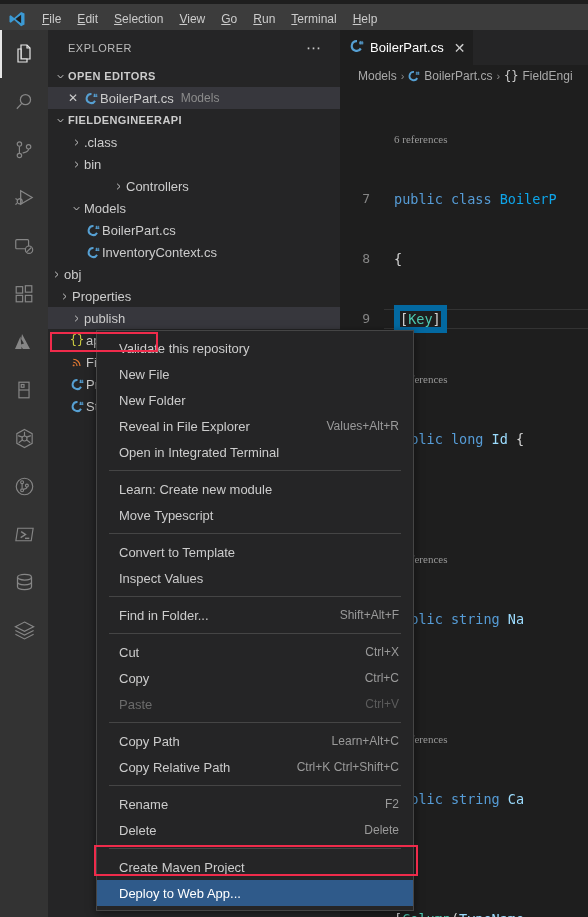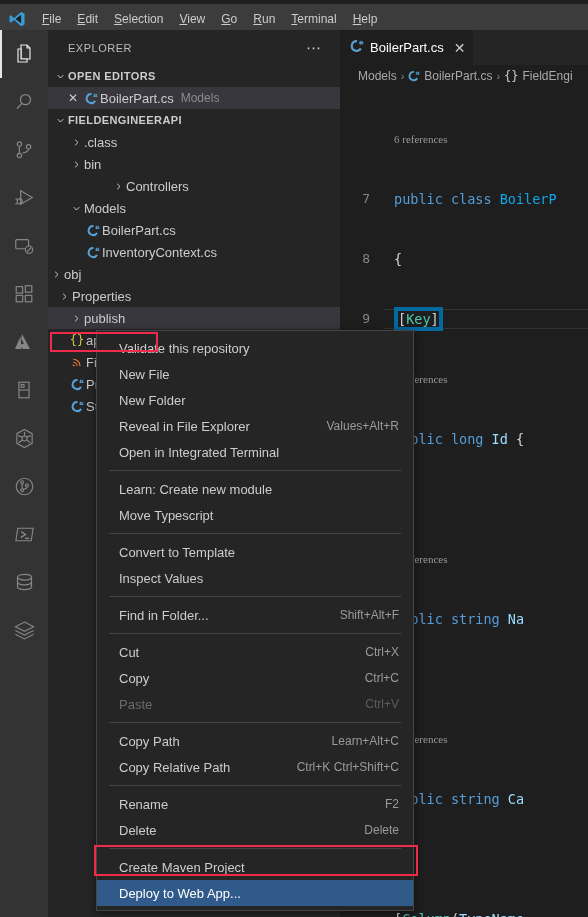--- a/index.html
+++ b/index.html
@@ -491,21 +491,21 @@
       <span class="bc-item">FieldEngi</span>
     </div>
 
     <div class="code">
       <div class="codelens">6 references</div>
       <div class="cl"><span class="gutter">7</span><span class="codetext"><span class="kw">public</span> <span class="kw">class</span> <span class="cls">BoilerP</span></span></div>
       <div class="cl"><span class="gutter">8</span><span class="codetext"><span class="brk">{</span></span></div>
       <div class="cl" style="position:relative;background:#1e1e1e;">
         <span class="gutter">9</span>
         <span style="position:absolute;left:44px;right:-200px;top:0;height:20px;border-top:1px solid #333;border-bottom:1px solid #333;"></span>
-        <span class="codetext" style="position:relative;z-index:2;"><span style="border:4px solid #0369a1;"><span class="pun">[</span><span class="attr">Key</span><span class="pun">]</span></span></span>
+        <span class="codetext" style="position:relative;z-index:2;"><span style="border:6px solid #0369a1;"><span class="pun">[</span><span class="attr">Key</span><span class="pun">]</span></span></span>
       </div>
       <div class="codelens">3 references</div>
       <div class="cl"><span class="gutter">10</span><span class="codetext"><span class="kw">public</span> <span class="kw">long</span> <span class="id">Id</span> <span class="brk">{</span></span></div>
       <div class="cl"><span class="gutter">11</span><span class="codetext"></span></div>
       <div class="codelens">0 references</div>
       <div class="cl"><span class="gutter">12</span><span class="codetext"><span class="kw">public</span> <span class="kw">string</span> <span class="id">Na</span></span></div>
       <div class="cl"><span class="gutter">13</span><span class="codetext"></span></div>
       <div class="codelens">0 references</div>
       <div class="cl"><span class="gutter">14</span><span class="codetext"><span class="kw">public</span> <span class="kw">string</span> <span class="id">Ca</span></span></div>
       <div class="cl"><span class="gutter">15</span><span class="codetext"></span></div>

